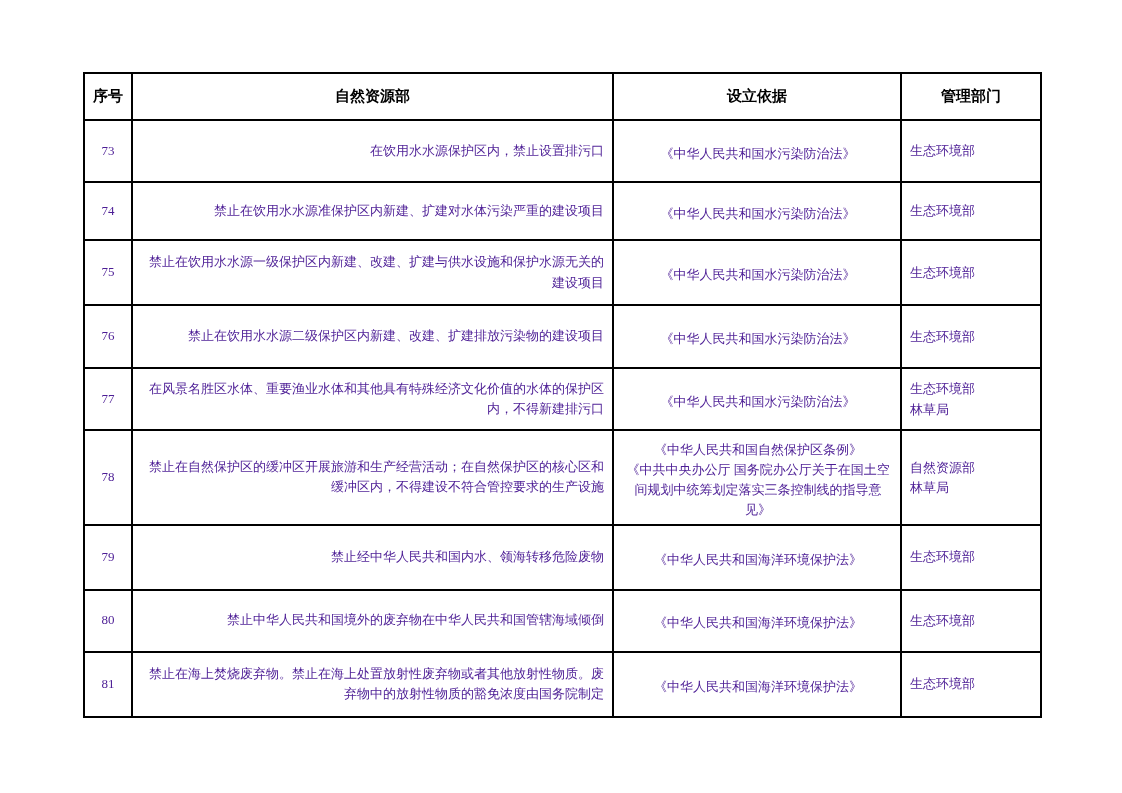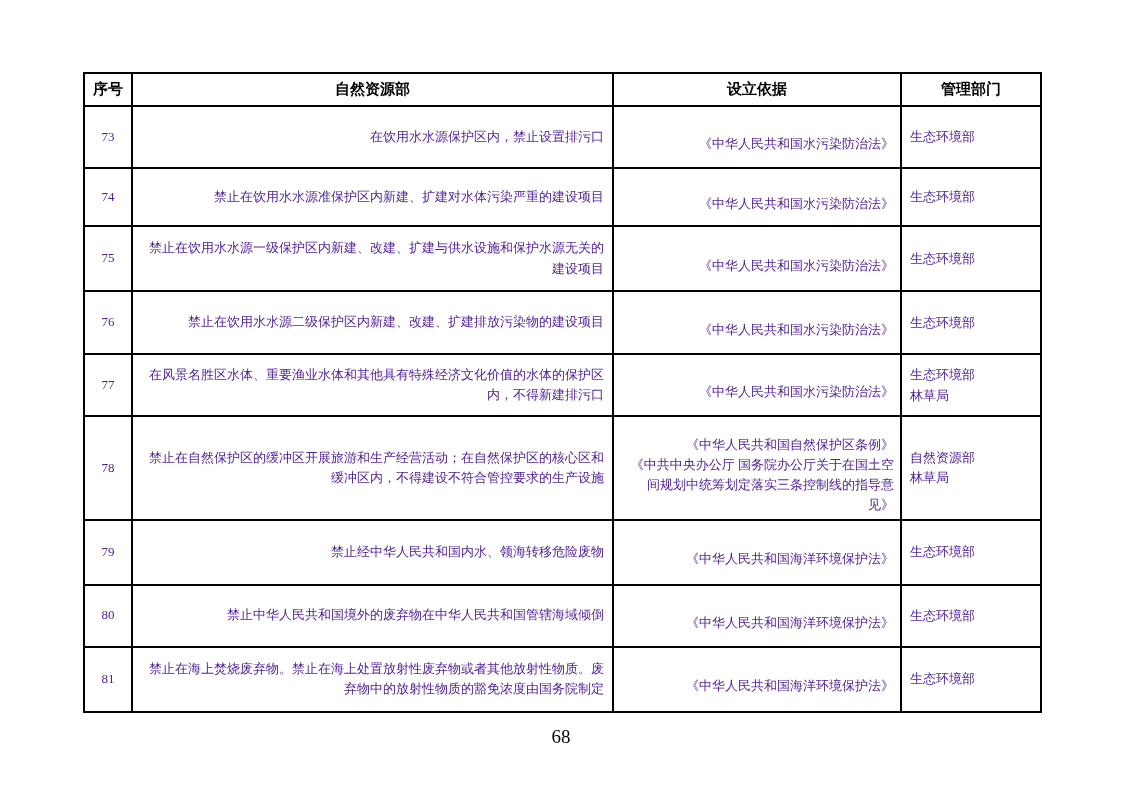--- a/index.html
+++ b/index.html
@@ -44,31 +44,31 @@
   td.col-no {
     text-align: center;
     font-size: 13px;
     padding: 2px 2px;
   }
   td.col-measure {
     text-align: right;
     padding: 3px 8px 3px 5px;
   }
   td.col-basis {
-    text-align: right;
-    padding: 18px 6px 3px 8px;
+    text-align: center;
+    padding: 9px 6px 3px 8px;
   }
   td.col-dept {
     text-align: left;
     padding: 4px 6px 3px 8px;
   }
   .multiline {
     white-space: pre-line;
   }
-  tr.hdr   { height: 33px; }
+  tr.hdr   { height: 47px; }
   tr.r73   { height: 62px; }
   tr.r74   { height: 58px; border-radius: 14px; }
   tr.r75   { height: 65px; }
   tr.r76   { height: 63px; }
   tr.r77   { height: 62px; }
   tr.r78   { height: 80px; }
   tr.r79   { height: 65px; }
   tr.r80   { height: 62px; }
   tr.r81   { height: 65px; }
   .page-number {
@@ -155,15 +155,14 @@
       </tr>
       <tr class="r81">
         <td class="col-no">81</td>
         <td class="col-measure">禁止在海上焚烧废弃物。禁止在海上处置放射性废弃物或者其他放射性物质。废弃物中的放射性物质的豁免浓度由国务院制定</td>
         <td class="col-basis">《中华人民共和国海洋环境保护法》</td>
         <td class="col-dept">生态环境部</td>
       </tr>
     </tbody>
   </table>
 
-  <div class="page-number">68</div>
 
 </div>
 
 </body></html>

